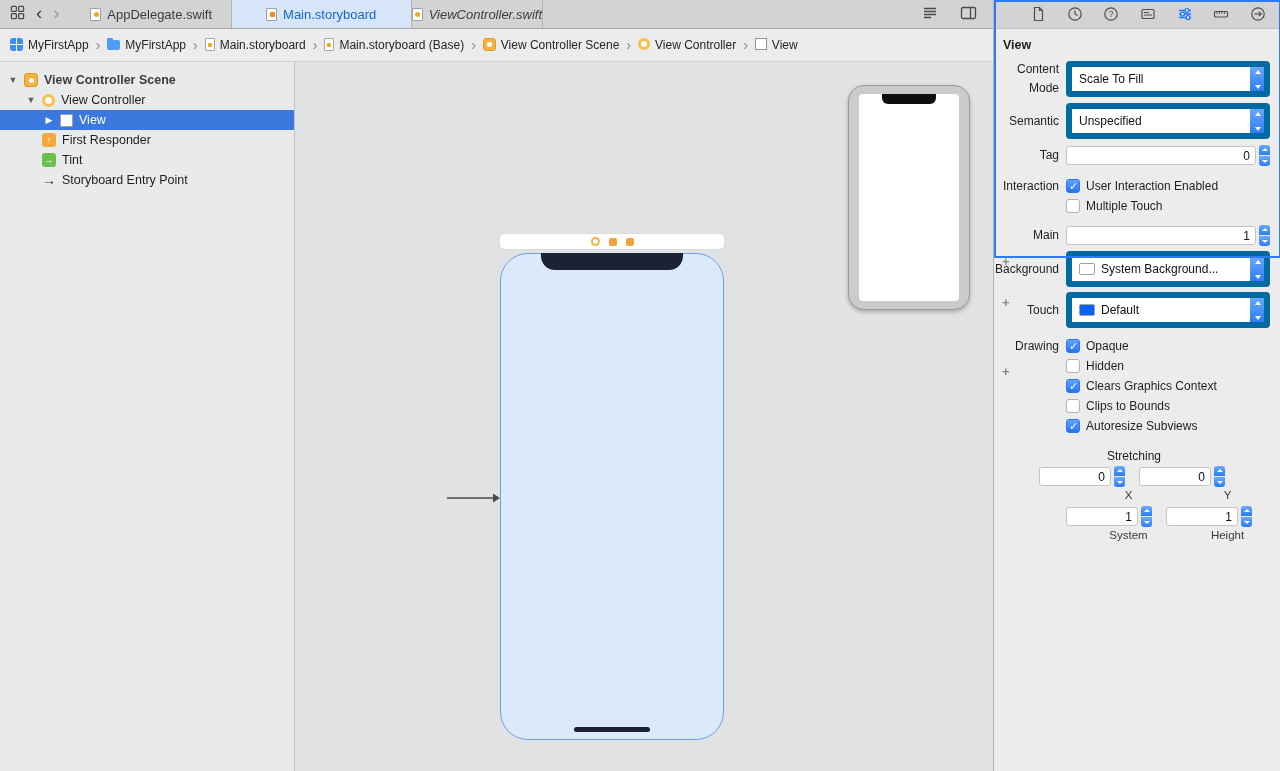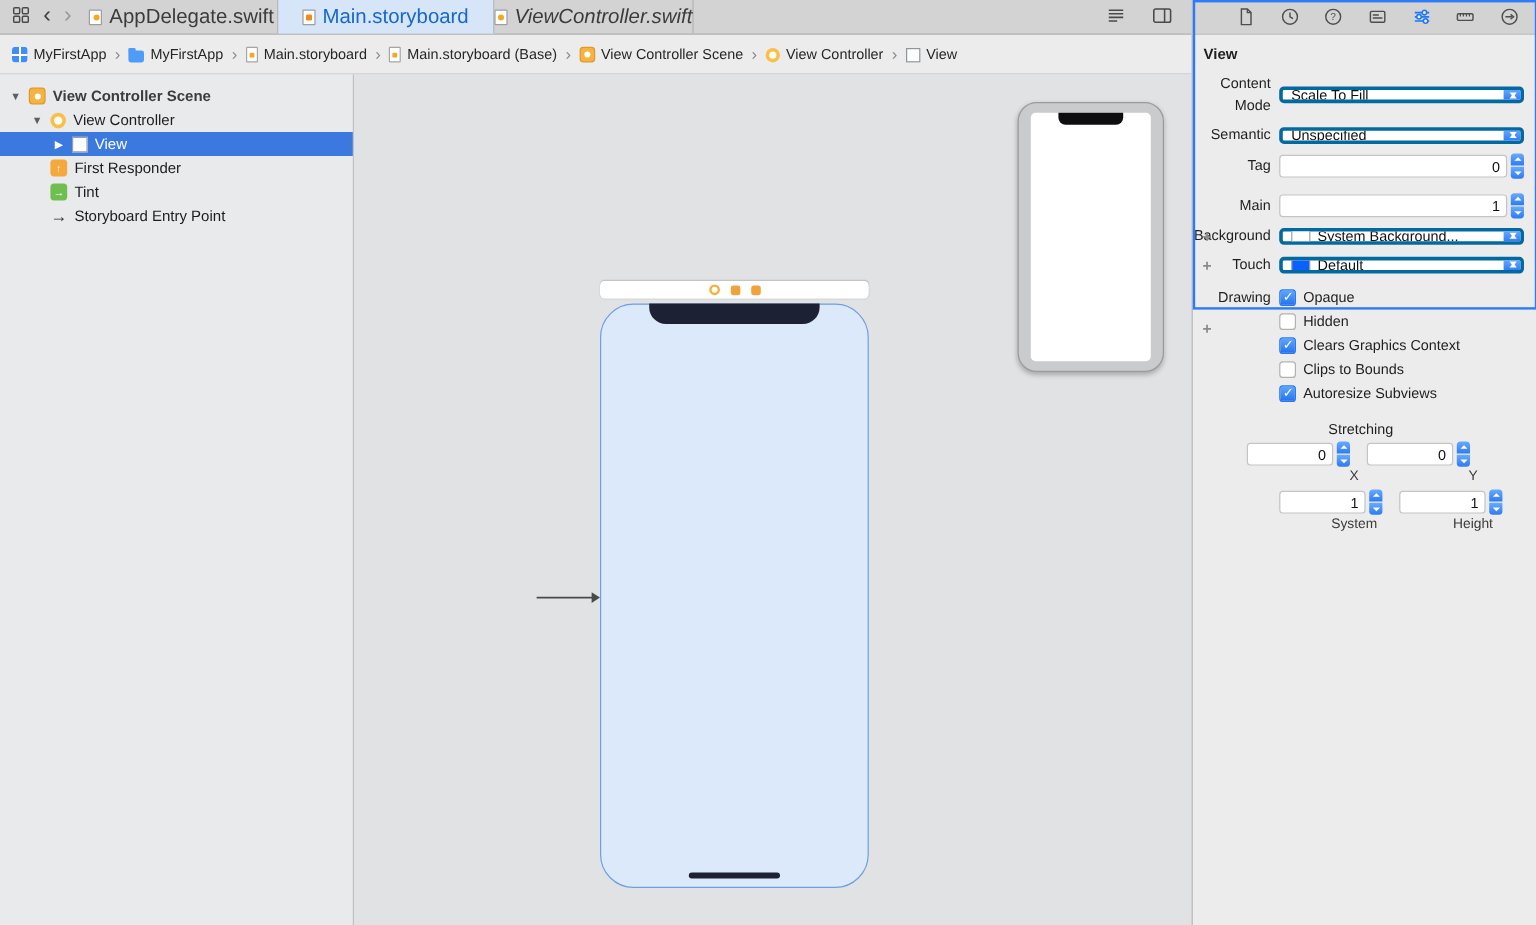--- a/index.html
+++ b/index.html
@@ -8,35 +8,35 @@
 
   .root { display:flex; width:1280px; height:771px; }
   .left-col { width:993px; min-width:993px; display:flex; flex-direction:column; }
 
   
   .tab-bar { height:29px; background:#d3d3d3; border-bottom:1px solid #ababab; display:flex; align-items:stretch; }
   .nav-controls { display:flex; align-items:center; gap:11px; padding:0 12px 0 10px; }
   .nav-chevron { font-size:19px; line-height:1; margin-top:-3px; cursor:default; }
   .nav-chevron.back { color:#3f3f3f; }
   .nav-chevron.fwd { color:#9a9a9a; }
-  .tab { display:flex; align-items:center; justify-content:center; gap:6px; border-right:1px solid #b3b3b3; color:#3c3c3c; font-size:17px; }
+  .tab { display:flex; align-items:center; justify-content:center; gap:6px; border-right:1px solid #b3b3b3; color:#3c3c3c; font-size:13px; }
   .tab:nth-of-type(1) { width:180px; border-left:1px solid #b3b3b3; }
   .tab:nth-of-type(2) { width:160px; }
   .tab:nth-of-type(3) { width:180px; }
   .tab.active { background:#d6e5f8; color:#1668cf; }
   .tab.italic .tab-label { font-style:italic; }
   .tab-bar-right { margin-left:auto; display:flex; align-items:center; gap:22px; padding-right:16px; }
 
   .file-icon { width:11px; height:13px; background:#fff; border:1px solid #9e9e9e; border-radius:1px; position:relative; flex:none; }
   .file-icon::after { content:""; position:absolute; left:2.5px; top:3.5px; width:5px; height:5px; border-radius:50%; background:#f5a623; }
   .file-icon.storyboard::after { border-radius:1px; background:#f08c1e; }
 
   
   .jump-bar { height:33px; background:#ececec; border-bottom:1px solid #cfcfcf; display:flex; align-items:center; padding:0 10px; white-space:nowrap; }
-  .crumb { display:flex; align-items:flex-end; gap:5px; color:#262626; }
+  .crumb { display:flex; align-items:flex-start; gap:5px; color:#262626; }
   .crumb-sep::before { content:"\203A"; font-size:14px; color:#8b8b8b; margin:0 7px; }
   .mini { width:13px; height:13px; flex:none; position:relative; }
   .mini.app-icon { background:#3f8ef7; border-radius:3px;
     background-image:linear-gradient(to right,transparent 44%,#ffffff 44%,#ffffff 56%,transparent 56%),linear-gradient(to bottom,transparent 44%,#ffffff 44%,#ffffff 56%,transparent 56%); }
   .mini.folder-icon { height:10px; background:#4e9cf6; border-radius:1px 2px 2px 2px; margin-top:2px; }
   .mini.folder-icon::before { content:""; position:absolute; left:0; top:-2px; width:6px; height:3px; background:#4e9cf6; border-radius:1px 1px 0 0; }
   .mini.page { width:10px; height:13px; background:#fff; border:1px solid #a5a5a5; border-radius:1px; }
   .mini.page::after { content:""; position:absolute; left:2px; top:3.5px; width:4px; height:4px; background:#f5a623; border-radius:1px; }
   .mini.scene { background:#f7b341; border:1px solid #dd9a28; border-radius:3px; }
   .mini.scene::after { content:""; position:absolute; left:3px; top:3px; width:5px; height:5px; border-radius:50%; background:#fff; }
@@ -84,21 +84,21 @@
   .insp-toolbar svg { display:block; cursor:default; }
   .insp-title { font-weight:bold; font-size:12.5px; color:#1f1f1f; padding:9px 0 0 9px; }
 
   .irow { display:flex; align-items:center; margin:5px 10px 0 0; position:relative; }
   .irow.group { align-items:flex-start; }
   .ilabel { width:72px; text-align:right; padding-right:7px; flex:none; color:#1f1f1f; line-height:19px; }
   .irow.group .ilabel { line-height:15px; }
   .ictl { flex:1; display:flex; align-items:center; min-width:0; }
   .ictl-col { flex:1; display:flex; flex-direction:column; gap:6px; }
 
-  .popup { flex:1; height:14px; background:#ffffff; border:3px solid #0369a1; border-radius:4px; display:flex; align-items:center; padding:0 18px 0 7px; position:relative; color:#111; overflow:hidden; }
+  .popup { flex:1; height:36px; background:#ffffff; border:6px solid #0369a1; border-radius:4px; display:flex; align-items:center; padding:0 18px 0 7px; position:relative; color:#111; overflow:hidden; }
   .popup-cap { position:absolute; right:-1px; top:-1px; bottom:-1px; width:15px; background:linear-gradient(#69aafd,#2d7bf3); border-radius:0 4px 4px 0; }
   .popup-cap::before { content:""; position:absolute; left:4.5px; top:3.5px; border-left:3px solid transparent; border-right:3px solid transparent; border-bottom:4px solid #fff; }
   .popup-cap::after { content:""; position:absolute; left:4.5px; bottom:3.5px; border-left:3px solid transparent; border-right:3px solid transparent; border-top:4px solid #fff; }
   .swatch { width:16px; height:12px; border:1px solid #9f9f9f; border-radius:2px; margin-right:6px; flex:none; }
 
   .tfield { flex:1; height:19px; background:#fff; border:1px solid #c4c4c4; border-radius:3px; display:flex; align-items:center; justify-content:flex-end; padding:0 5px; color:#111; }
   .stepper { width:11px; height:21px; margin-left:3px; position:relative; flex:none; }
   .stepper .up, .stepper .dn { position:absolute; left:0; width:11px; height:10px; background:linear-gradient(#69aafd,#2d7bf3); }
   .stepper .up { top:0; border-radius:3px 3px 0 0; }
   .stepper .dn { bottom:0; border-radius:0 0 3px 3px; }
@@ -353,20 +353,33 @@
       <div class="ilabel">Tag</div>
       <div class="ictl">
         <div class="tfield">0</div>
         <div class="stepper">
             <span class="up"></span>
             <span class="dn"></span>
           </div>
       </div>
     </div>
 
+    <div class="irow group mt13">
+      <div class="ilabel">Interaction</div>
+      <div class="ictl-col">
+        <div class="cbrow">
+          <span class="cb" data-checked="true"></span>
+          <span class="cblabel">User Interaction Enabled</span>
+        </div>
+        <div class="cbrow">
+          <span class="cb" data-checked="false"></span>
+          <span class="cblabel">Multiple Touch</span>
+        </div>
+      </div>
+    </div>
 
     <div class="irow mt12">
       <div class="ilabel">Main</div>
       <div class="ictl">
         <div class="tfield">1</div>
         <div class="stepper">
             <span class="up"></span>
             <span class="dn"></span>
           </div>
       </div>

